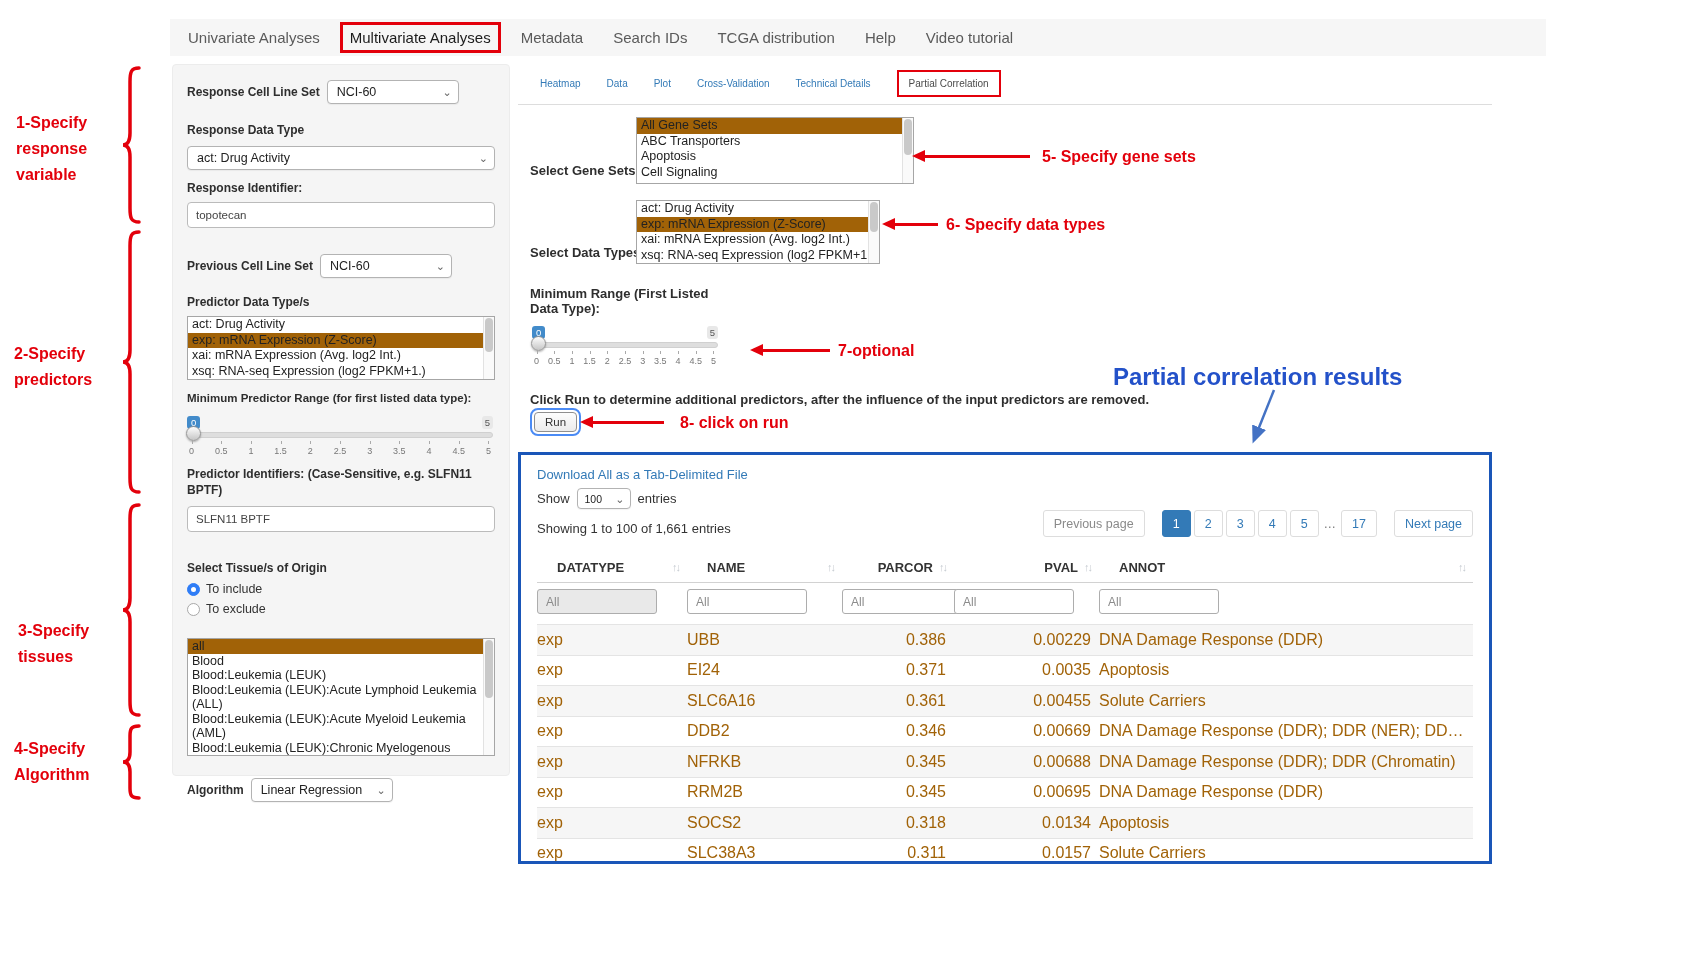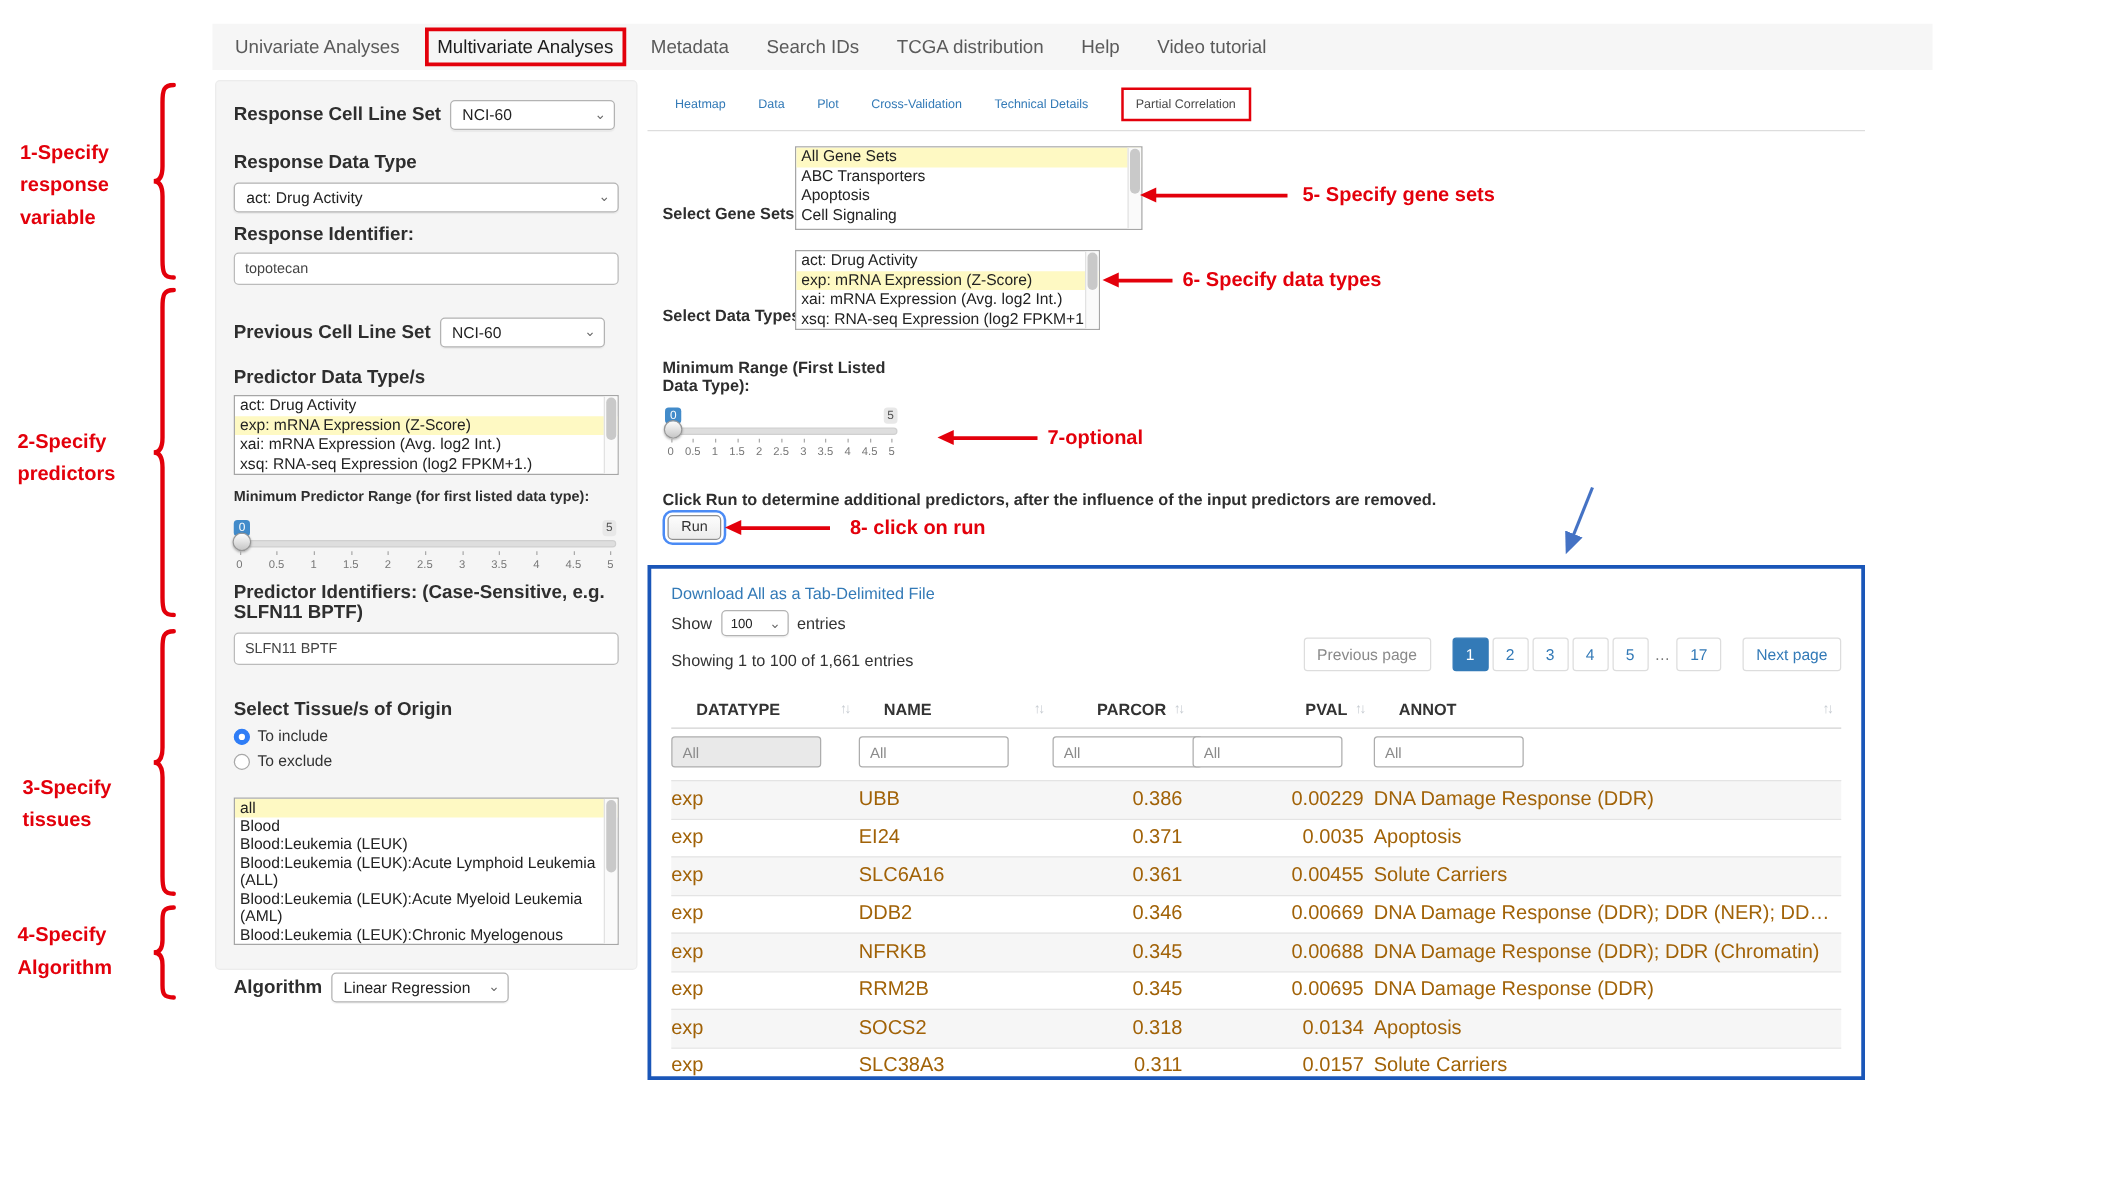--- a/index.html
+++ b/index.html
@@ -8,39 +8,39 @@
 
   
   .topnav{position:absolute;left:170px;top:19px;width:1376px;height:37px;background:#f6f6f6;
           display:flex;align-items:center;gap:10px;padding-left:8px;box-sizing:border-box;}
   .topnav-item{padding:7px 10px;font-size:15px;color:#5a5a5a;white-space:nowrap;cursor:default;}
   .topnav-item.active{color:#1c1c1c;border:3px solid #e3000b;padding:4px 7px;}
 
   
   .sidebar{position:absolute;left:172px;top:64px;width:338px;height:712px;background:#f5f5f5;
            border:1px solid #ececec;border-radius:4px;padding:15px 14px;box-sizing:border-box;}
-  .blabel{font-size:15px;font-weight:bold;color:#2e2e2e;line-height:16px;}
+  .blabel{font-size:12px;font-weight:bold;color:#2e2e2e;line-height:16px;}
   .blabel.small{font-size:11.5px;white-space:nowrap;}
   .inline-row{display:flex;align-items:center;gap:7px;}
   .mt6{margin-top:6px}.mt8{margin-top:8px}.mt10{margin-top:10px}.mt12{margin-top:12px}.mt16{margin-top:16px}.mt18{margin-top:18px}.mt22{margin-top:22px}
   .mt26{margin-top:26px}.mt28{margin-top:28px}
 
   .select{display:inline-flex;align-items:center;justify-content:space-between;background:#fff;
           border:1px solid #b3b3b3;border-radius:4px;height:24px;padding:0 6px 0 9px;
           font-size:12.5px;color:#222;box-sizing:border-box;box-shadow:0 1px 1px rgba(0,0,0,.05);cursor:default;}
   .select.full{width:100%;}
   .select .chev{color:#666;font-size:11px;margin-left:8px;line-height:10px;}
   .select.tiny{height:21px;font-size:10.5px;padding:0 5px 0 7px;}
 
   .tinput{width:100%;background:#fff;border:1px solid #bbb;border-radius:4px;height:26px;
           font-size:11.5px;color:#444;padding:0 8px;box-sizing:border-box;font-family:"Liberation Sans",sans-serif;}
 
   .listbox{position:relative;background:#fff;border:1px solid #a6a6a6;overflow:hidden;box-sizing:border-box;}
   .option{font-size:12.5px;line-height:15.5px;padding:0 4px;white-space:nowrap;color:#222;}
-  .option.selected{background:#fef9c3;}
+  .option.selected{background:#a16207;}
   .listbox.tissue .option{white-space:normal;line-height:14.5px;}
   .sbar{position:absolute;top:0;right:0;bottom:0;width:10px;background:#fafafa;border-left:1px solid #e2e2e2;}
   .sbar .thumb{position:absolute;top:1px;left:1px;right:1px;background:#c9c9c9;border-radius:4px;}
 
   .radio-row{display:flex;align-items:center;gap:6px;margin-top:6px;font-size:12.5px;color:#333;}
   .radio{width:13px;height:13px;border-radius:50%;border:1px solid #a8a8a8;background:#fff;
          box-sizing:border-box;position:relative;flex:0 0 auto;}
   .radio.checked{background:#2f7df6;border-color:#2f7df6;}
   .radio.checked::after{content:'';position:absolute;width:5px;height:5px;background:#fff;
          border-radius:50%;top:3px;left:3px;}
@@ -473,20 +473,21 @@
 
   <div class="ann-red" style="left:946px;top:212px">6- Specify data types</div>
   <div class="harrow" style="left:894px;top:223px;width:44px"></div>
 
   <div class="ann-red" style="left:838px;top:338px">7-optional</div>
   <div class="harrow" style="left:762px;top:349px;width:68px"></div>
 
   <div class="ann-red" style="left:680px;top:410px">8- click on run</div>
   <div class="harrow" style="left:592px;top:421px;width:72px"></div>
 
+  <div class="ann-blue-title">Partial correlation results</div>
   <svg class="blue-arrow" width="46" height="66">
     <defs>
       <marker id="bluehead" markerWidth="8" markerHeight="8" refX="5.5" refY="3" orient="auto">
         <path d="M0,0 L7,3 L0,6 Z" fill="#4472c4"></path>
       </marker>
     </defs>
     <line x1="36" y1="4" x2="16" y2="54" stroke="#4472c4" stroke-width="2.5" marker-end="url(#bluehead)"></line>
   </svg>
 
 </div>

